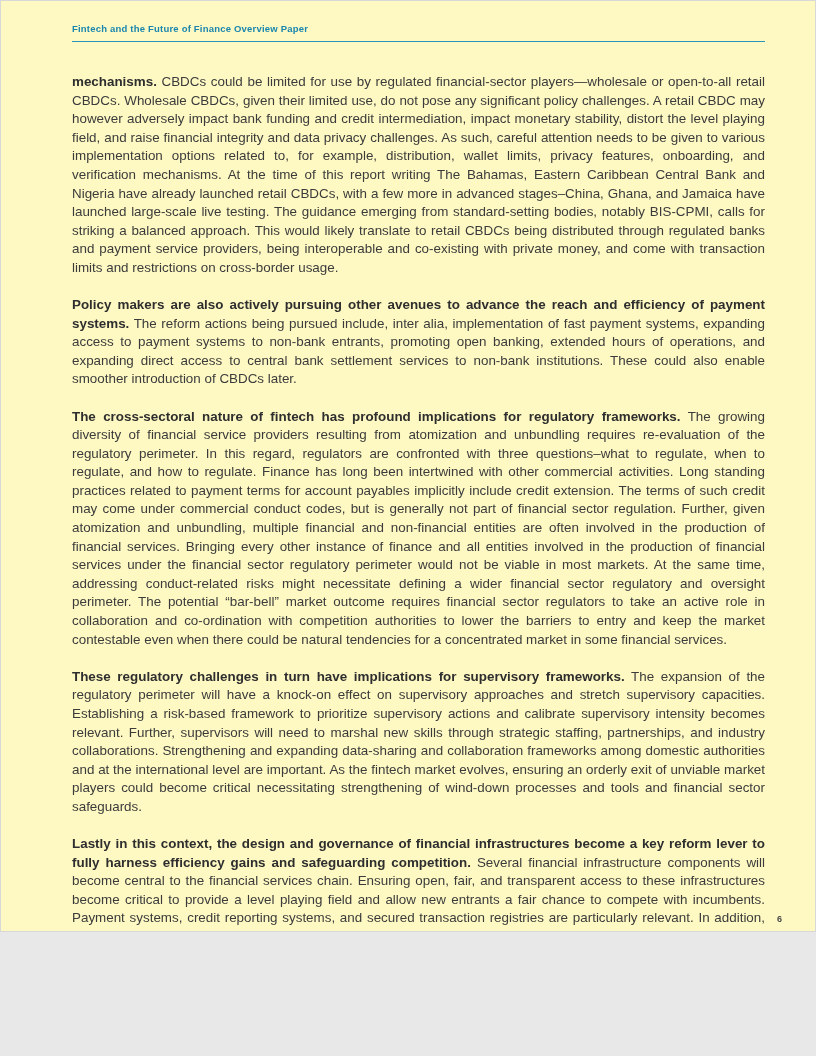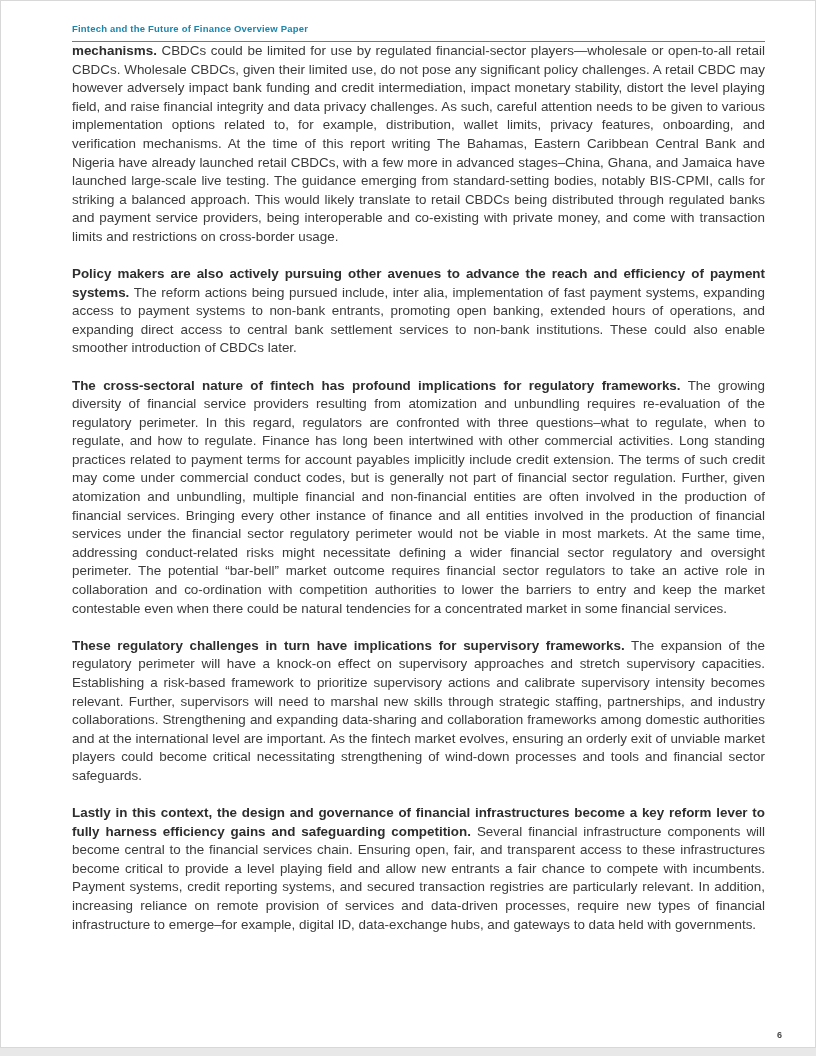--- a/index.html
+++ b/index.html
@@ -4,41 +4,42 @@
 <style>
   html, body {
     margin: 0;
     padding: 0;
     background: #e8e8e8;
     font-family: "Liberation Sans", sans-serif;
   }
   .page {
     position: relative;
     width: 816px;
-    height: 1048px;
+    height: 932px;
     margin: 0 auto;
-    background: #ffffff;
+    background: #fef9c3;
     box-sizing: border-box;
     border: 1px solid #d8d8d8;
     padding: 20px 50px 0 71px;
     overflow: hidden;
   }
   .doc-header {
     color: #1a86ae;
     font-weight: bold;
     font-size: 9.5px;
     letter-spacing: 0.2px;
     padding-top: 2px;
   }
   .header-rule {
     border: 0;
     border-top: 1px solid #2a93ba;
     margin: 7px 0 0 0;
   }
   .body-text {
+    margin-top: 31px;
   }
   .para {
     font-size: 13.4px;
     line-height: 18.6px;
     color: #3b3b3b;
     text-align: justify;
     margin: 0 0 18.5px 0;
   }
   .para strong {
     color: #2e2e2e;

